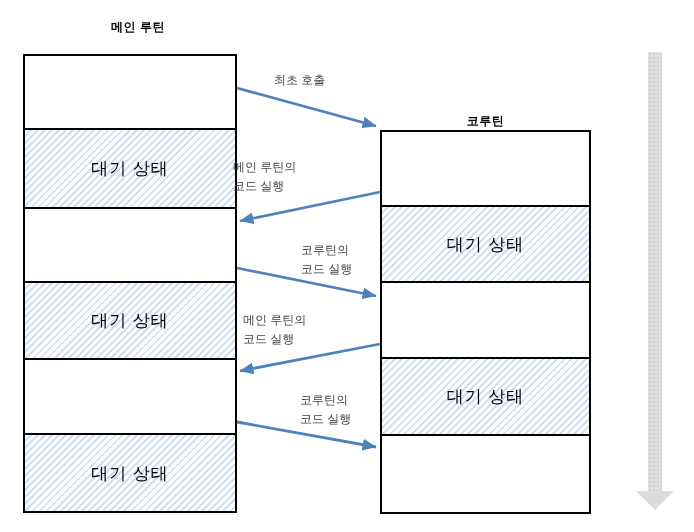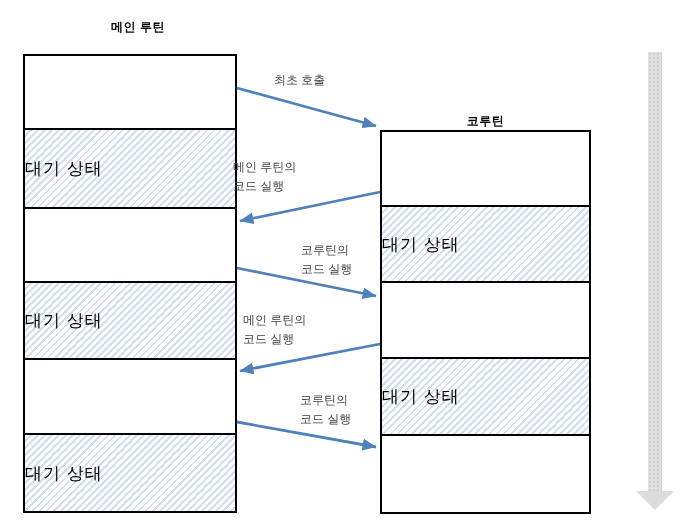--- a/index.html
+++ b/index.html
@@ -19,21 +19,21 @@
     text-align: center;
     letter-spacing: 0.5px;
   }
   .box {
     position: absolute;
     box-sizing: border-box;
     border: 2px solid #000;
     background: #ffffff;
     display: flex;
     align-items: center;
-    justify-content: flex-start;
+    justify-content: center;
   }
   .box.hatched {
     background-image: repeating-linear-gradient(
       135deg,
       #ffffff 0px, #ffffff 3px,
       #cfdff1 3px, #cfdff1 5px
     );
   }
   .box-label {
     font-size: 17px;

